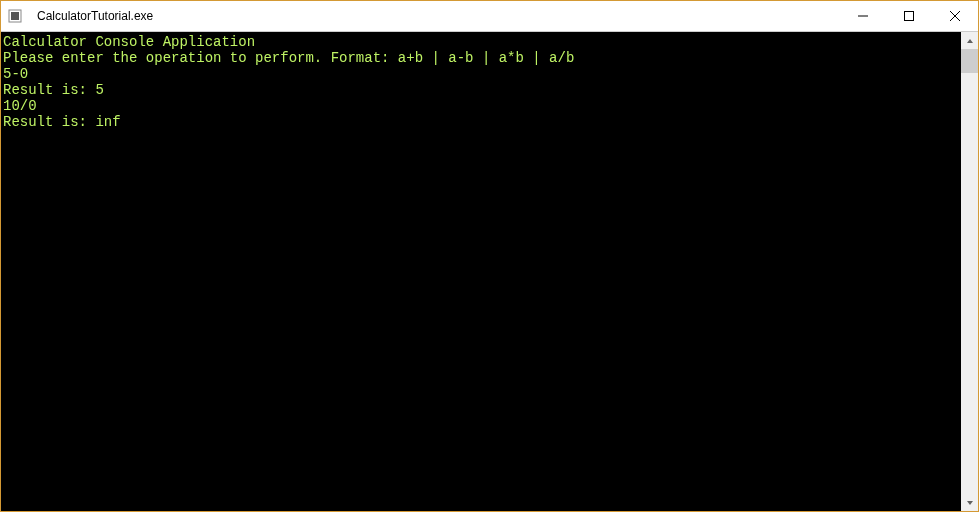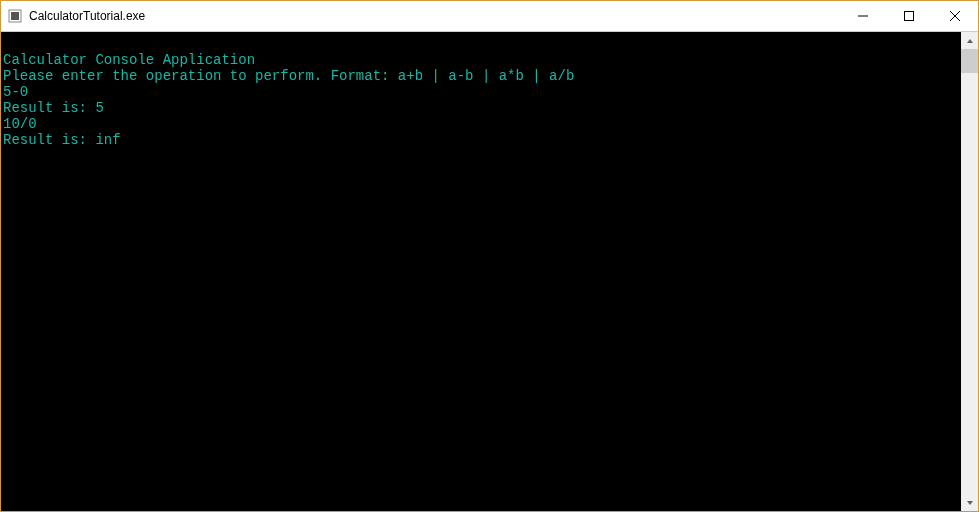--- a/index.html
+++ b/index.html
@@ -22,20 +22,21 @@
       display: flex;
       flex-direction: column;
     }
     .titlebar {
       height: 30px;
       background: #fff;
       display: flex;
       align-items: center;
       padding-left: 6px;
       flex-shrink: 0;
+      gap: 8px;
     }
     .titlebar-icon {
       width: 16px;
       height: 16px;
       margin-right: 6px;
       display: flex;
       align-items: center;
       justify-content: center;
     }
     .titlebar-icon svg {
@@ -66,25 +67,25 @@
     .console-area {
       flex: 1;
       display: flex;
       background: #000;
       border-top: 1px solid #ccc;
       overflow: hidden;
     }
     .console-content {
       flex: 1;
       background: #000;
-      color: #14b8a6;
+      color: #bef264;
       font-family: Consolas, "Courier New", monospace;
       font-size: 14px;
       line-height: 16px;
-      padding: 20px 2px;
+      padding: 2px 2px;
       white-space: pre;
       overflow: hidden;
     }
     .console-line {
       display: block;
     }
     .scrollbar {
       width: 17px;
       background: #f0f0f0;
       display: flex;

